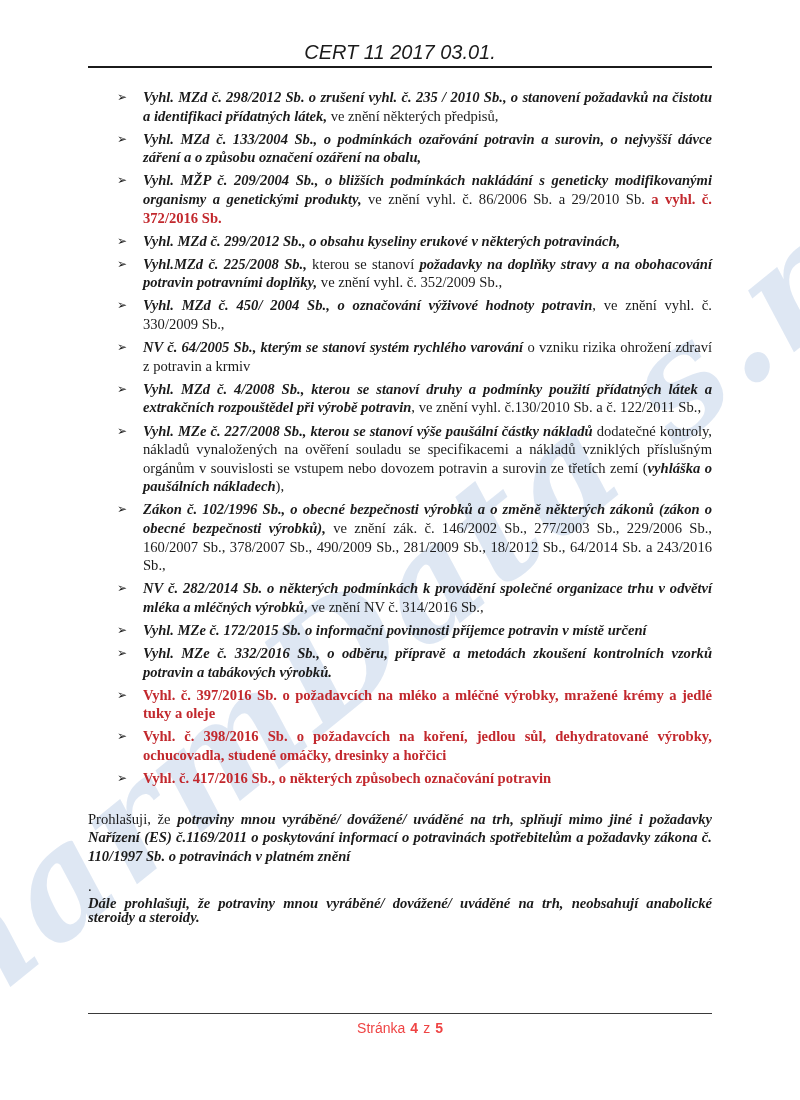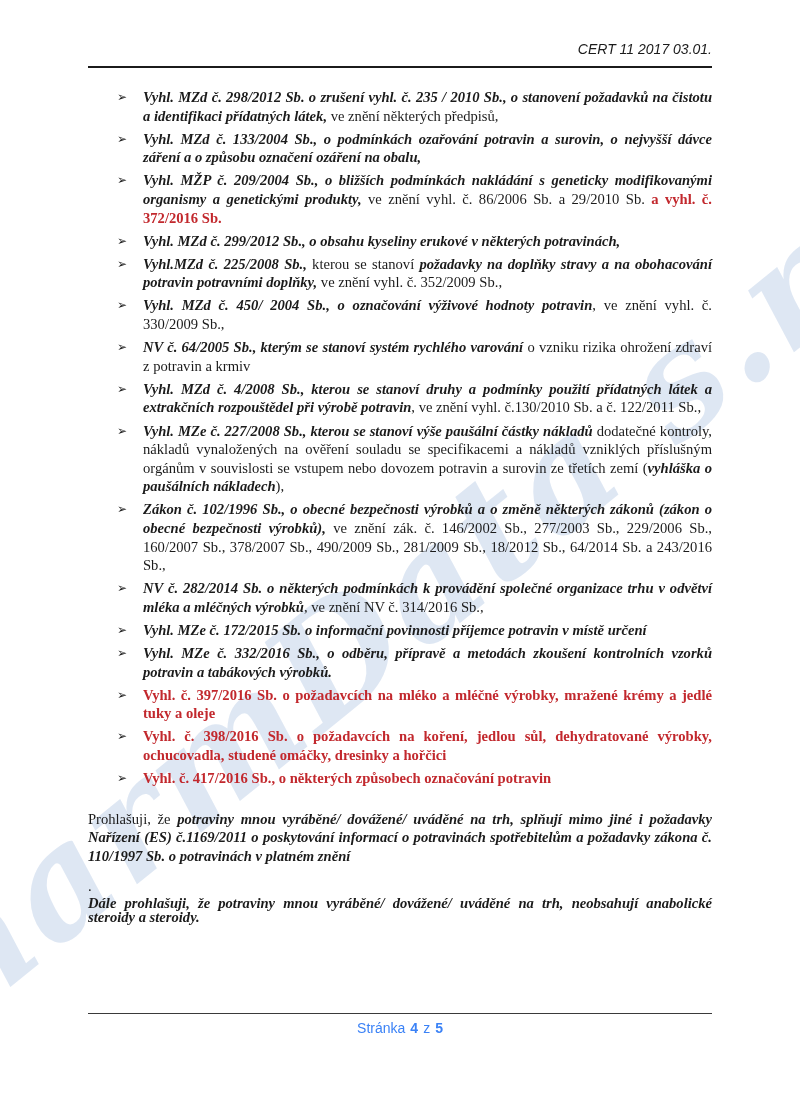--- a/index.html
+++ b/index.html
@@ -11,23 +11,23 @@
   
   .watermark {
     position:absolute; left:408px; top:598px;
     transform:translate(-50%,-50%) rotate(-39deg);
     font-family:"DejaVu Serif", serif; font-style:italic; font-weight:bold;
     font-size:148px; letter-spacing:4px; white-space:nowrap;
     color:rgba(168,192,224,0.38); z-index:0; user-select:none; pointer-events:none;
   }
   
   .header {
-    position:absolute; top:41px; left:88px; right:88px; text-align:right;
+    position:absolute; top:41px; left:88px; right:88px; text-align:center;
     font-family:"Liberation Sans", sans-serif; font-style:italic;
-    font-size:14px; color:#1b1b1b; z-index:2;
+    font-size:20px; color:#1b1b1b; z-index:2;
   }
   .header-rule {
     position:absolute; top:66px; left:88px; right:88px;
     border-top:2px solid #1b1b1b; z-index:2;
   }
   
   .content {
     position:absolute; top:88px; left:88px; width:624px; z-index:1;
     font-size:14.6px; line-height:18.6px;
   }
@@ -46,21 +46,21 @@
   .paragraphs .para:nth-child(3){ margin:0; line-height:14px; }
   .paragraphs .para:nth-child(4){ margin-top:8px; }
   
   .footer-rule {
     position:absolute; top:1013px; left:88px; right:88px;
     border-top:1.5px solid #3a3a3a; z-index:2;
   }
   .footer-text {
     position:absolute; top:1020px; left:0; width:100%;
     display:flex; justify-content:center; gap:5px;
-    font-family:"Liberation Sans", sans-serif; font-size:14px; color:#3b82f6; z-index:2;
+    font-family:"Liberation Sans", sans-serif; font-size:14px; color:#ef4444; z-index:2;
   }
   .footer-text .bold { font-weight:bold; }
 </style>
 </head>
 <body>
 
 <div class="page">
 
   <div class="watermark">PharmData s.r.o.</div>
 

